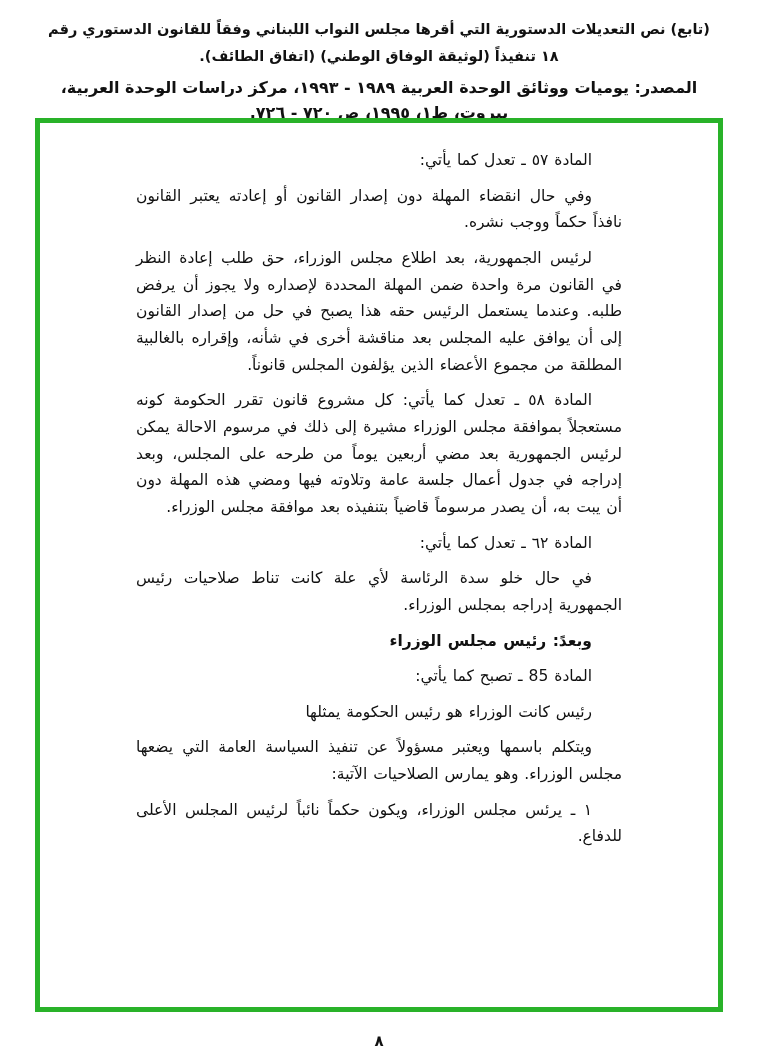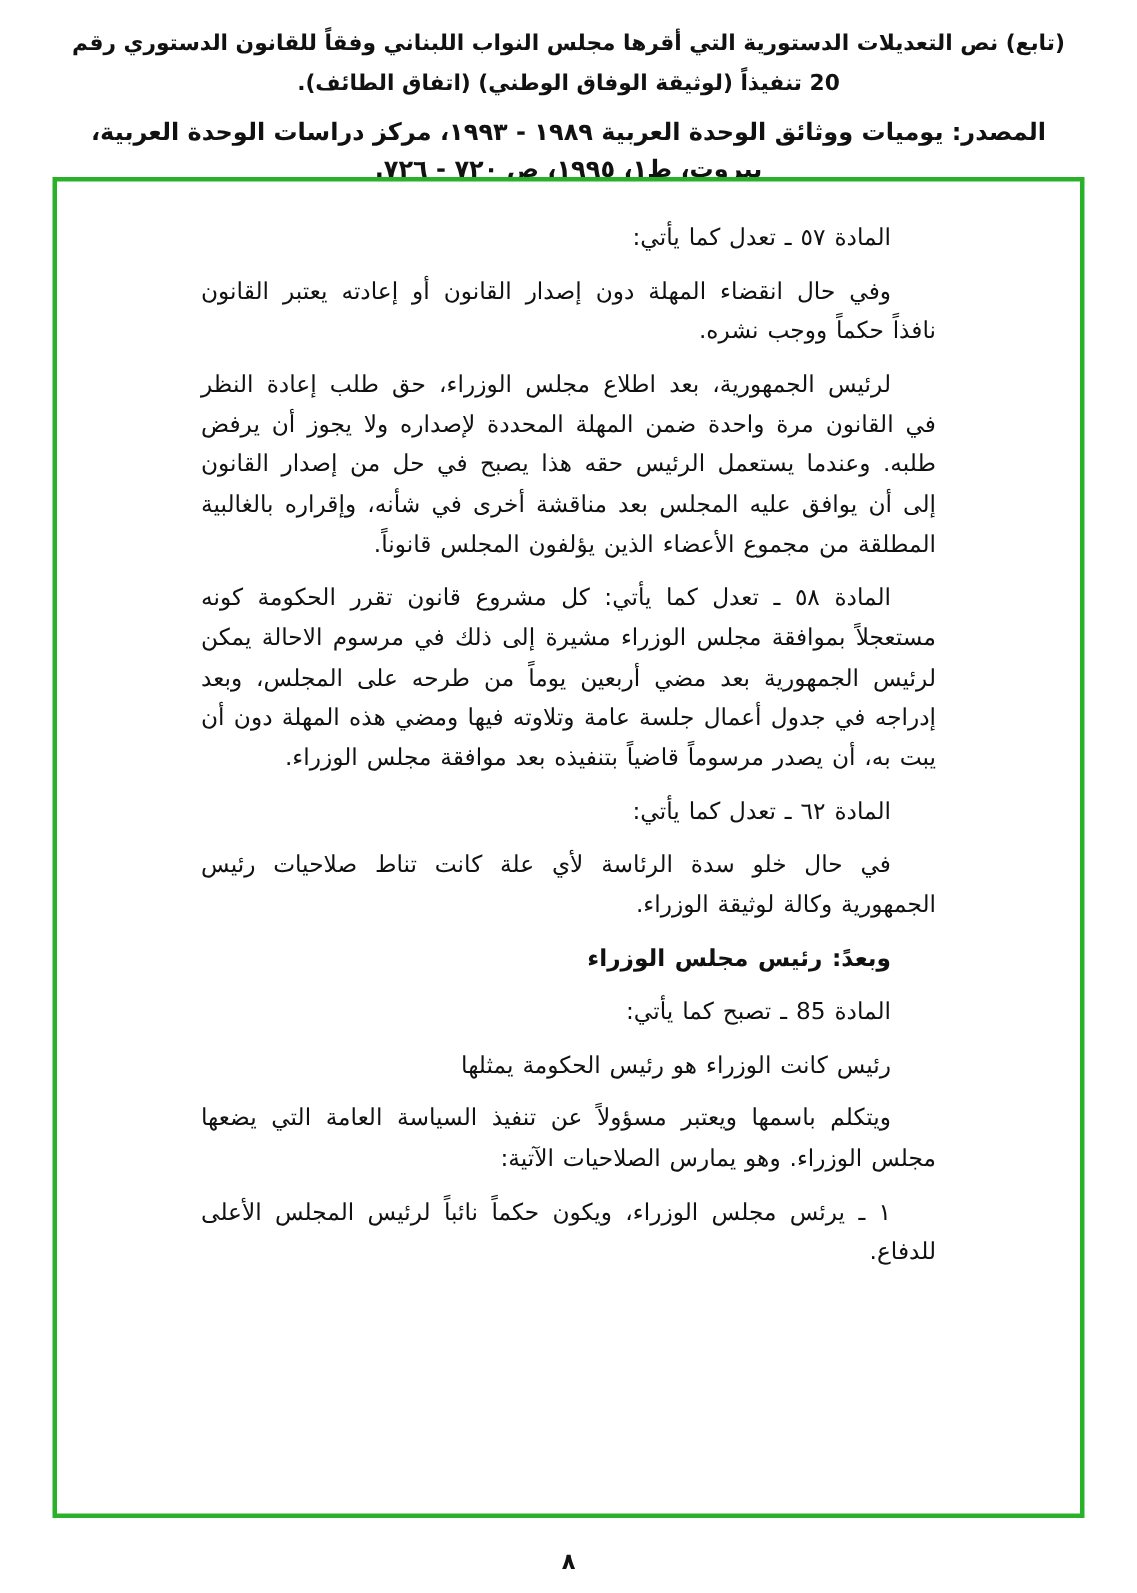--- a/index.html
+++ b/index.html
@@ -32,21 +32,21 @@
       font-size: 16px;
       line-height: 1.6;
       margin-top: 5px;
     }
     .frame {
       position: absolute;
       left: 35px;
       top: 118px;
       width: 688px;
       height: 894px;
-      border: 3px solid #701a75;
+      border: 5px solid #701a75;
       box-sizing: border-box;
       padding: 24px 96px 10px 96px;
       overflow: hidden;
       background: #ffffff;
     }
     .frame p {
       margin: 0 0 9px 0;
       font-size: 15.5px;
       line-height: 1.72;
       text-align: justify;
@@ -65,31 +65,31 @@
       font-size: 15px;
       font-weight: bold;
     }
   </style>
 </head>
 <body>
 
 <div class="page" dir="rtl">
 
   <div class="header">
-    <div class="title">(تابع) نص التعديلات الدستورية التي أقرها مجلس النواب اللبناني وفقاً للقانون الدستوري رقم 20 تنفيذاً (لوثيقة الوفاق الوطني) (اتفاق الطائف).</div>
+    <div class="title">(تابع) نص التعديلات الدستورية التي أقرها مجلس النواب اللبناني وفقاً للقانون الدستوري رقم ١٨ تنفيذاً (لوثيقة الوفاق الوطني) (اتفاق الطائف).</div>
     <div class="source">المصدر: يوميات ووثائق الوحدة العربية ١٩٨٩ - ١٩٩٣، مركز دراسات الوحدة العربية، بيروت، ط١، ١٩٩٥، ص ٧٢٠ - ٧٢٦.</div>
   </div>
 
   <div class="frame" style="border-color: rgb(41, 178, 41);">
     <p>المادة ٥٧ ـ تعدل كما يأتي:</p>
     <p>وفي حال انقضاء المهلة دون إصدار القانون أو إعادته يعتبر القانون نافذاً حكماً ووجب نشره.</p>
     <p>لرئيس الجمهورية، بعد اطلاع مجلس الوزراء، حق طلب إعادة النظر في القانون مرة واحدة ضمن المهلة المحددة لإصداره ولا يجوز أن يرفض طلبه. وعندما يستعمل الرئيس حقه هذا يصبح في حل من إصدار القانون إلى أن يوافق عليه المجلس بعد مناقشة أخرى في شأنه، وإقراره بالغالبية المطلقة من مجموع الأعضاء الذين يؤلفون المجلس قانوناً.</p>
     <p>المادة ٥٨ ـ تعدل كما يأتي: كل مشروع قانون تقرر الحكومة كونه مستعجلاً بموافقة مجلس الوزراء مشيرة إلى ذلك في مرسوم الاحالة يمكن لرئيس الجمهورية بعد مضي أربعين يوماً من طرحه على المجلس، وبعد إدراجه في جدول أعمال جلسة عامة وتلاوته فيها ومضي هذه المهلة دون أن يبت به، أن يصدر مرسوماً قاضياً بتنفيذه بعد موافقة مجلس الوزراء.</p>
     <p>المادة ٦٢ ـ تعدل كما يأتي:</p>
-    <p>في حال خلو سدة الرئاسة لأي علة كانت تناط صلاحيات رئيس الجمهورية وكالة لوثيقة الوزراء.</p>
+    <p>في حال خلو سدة الرئاسة لأي علة كانت تناط صلاحيات رئيس الجمهورية إدراجه بمجلس الوزراء.</p>
     <p class="bold">وبعدً: رئيس مجلس الوزراء</p>
     <p>المادة 85 ـ تصبح كما يأتي:</p>
     <p>رئيس كانت الوزراء هو رئيس الحكومة يمثلها</p>
     <p>ويتكلم باسمها ويعتبر مسؤولاً عن تنفيذ السياسة العامة التي يضعها مجلس الوزراء. وهو يمارس الصلاحيات الآتية:</p>
     <p>١ ـ يرئس مجلس الوزراء، ويكون حكماً نائباً لرئيس المجلس الأعلى للدفاع.</p>
   </div>
 
   <div class="pageno">٨</div>
 
 </div>

